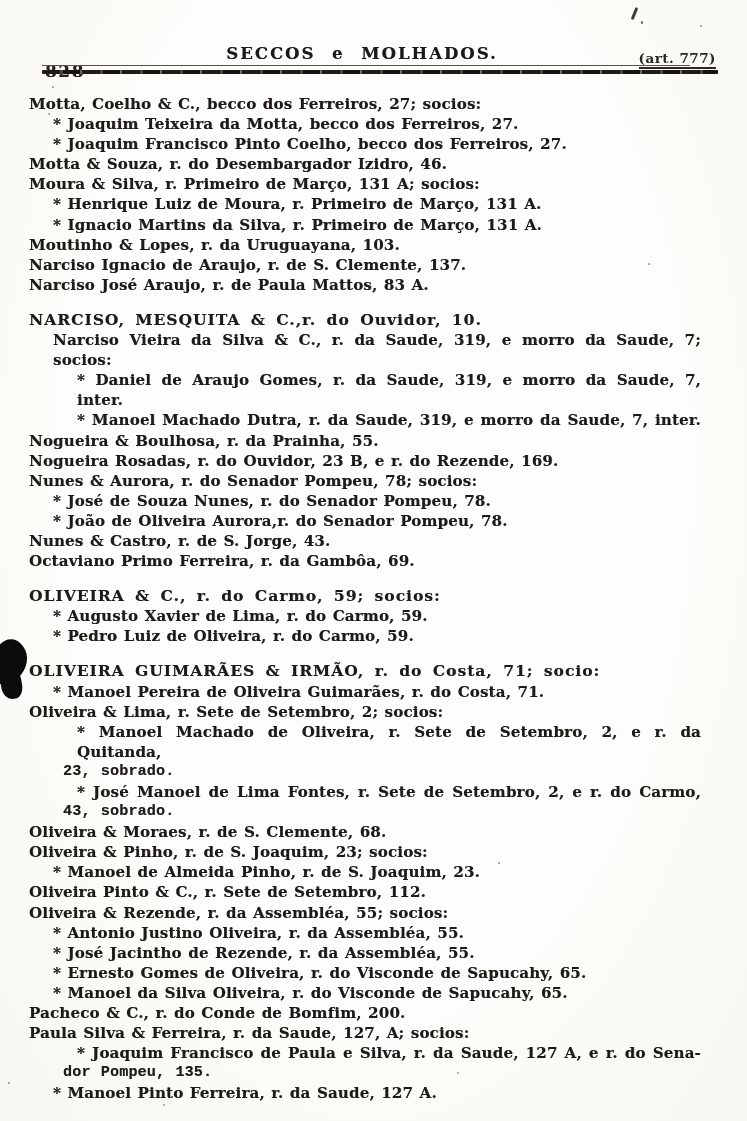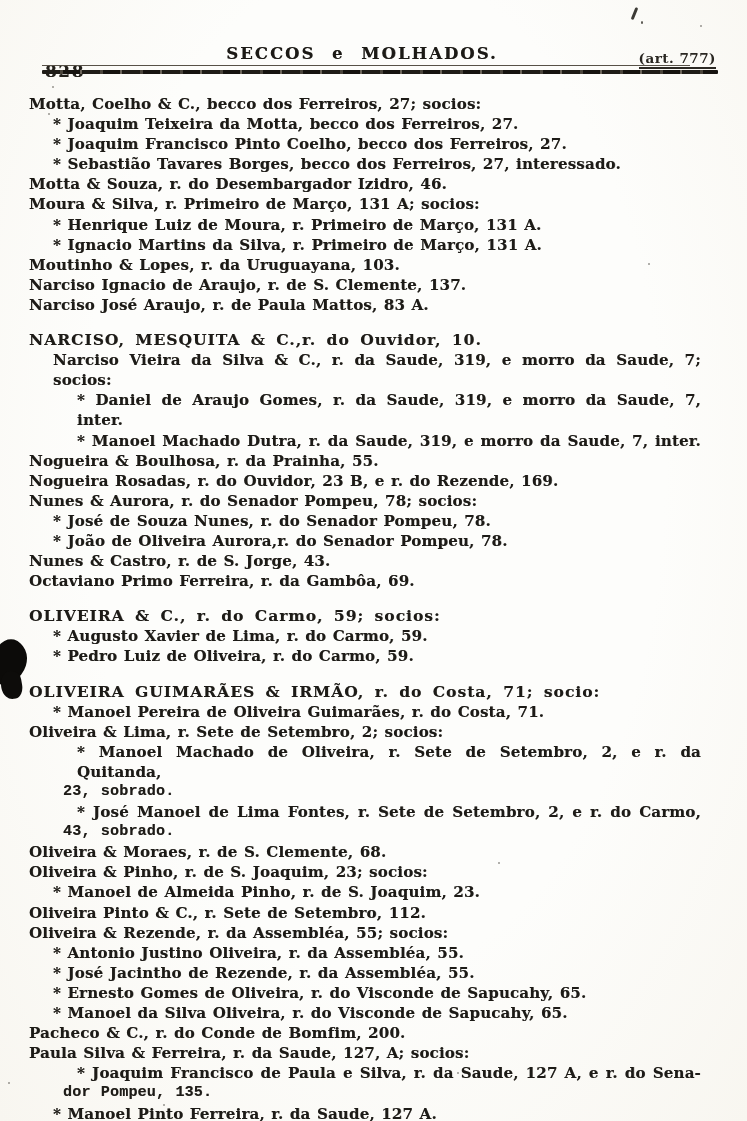--- a/index.html
+++ b/index.html
@@ -78,21 +78,20 @@
     <span class="title">SECCOS e MOLHADOS.</span>
     <span class="artref">(art. 777)</span>
     <div class="rule-thin"></div>
     <div class="rule-thick"></div>
   </div>
 
   <div class="listing" id="entries">
       <div class="line kind-main">Motta, Coelho &amp; C., becco dos Ferreiros, 27; socios:</div>
       <div class="line kind-socio">* Joaquim Teixeira da Motta, becco dos Ferreiros, 27.</div>
       <div class="line kind-socio">* Joaquim Francisco Pinto Coelho, becco dos Ferreiros, 27.</div>
-      <div class="line kind-socio">* Sebastião Tavares Borges, becco dos Ferreiros, 27, interessado.</div>
       <div class="line kind-main">Motta &amp; Souza, r. do Desembargador Izidro, 46.</div>
       <div class="line kind-main">Moura &amp; Silva, r. Primeiro de Março, 131 A; socios:</div>
       <div class="line kind-socio">* Henrique Luiz de Moura, r. Primeiro de Março, 131 A.</div>
       <div class="line kind-socio">* Ignacio Martins da Silva, r. Primeiro de Março, 131 A.</div>
       <div class="line kind-main">Moutinho &amp; Lopes, r. da Uruguayana, 103.</div>
       <div class="line kind-main">Narciso Ignacio de Araujo, r. de S. Clemente, 137.</div>
       <div class="line kind-main">Narciso José Araujo, r. de Paula Mattos, 83 A.</div>
       <div class="line kind-heading">NARCISO, MESQUITA &amp; C.,r. do Ouvidor, 10.</div>
       <div class="line kind-main stretch">Narciso Vieira da Silva &amp; C., r. da Saude, 319, e morro da Saude, 7; socios:</div>
       <div class="line kind-socio stretch">* Daniel de Araujo Gomes, r. da Saude, 319, e morro da Saude, 7, inter.</div>

